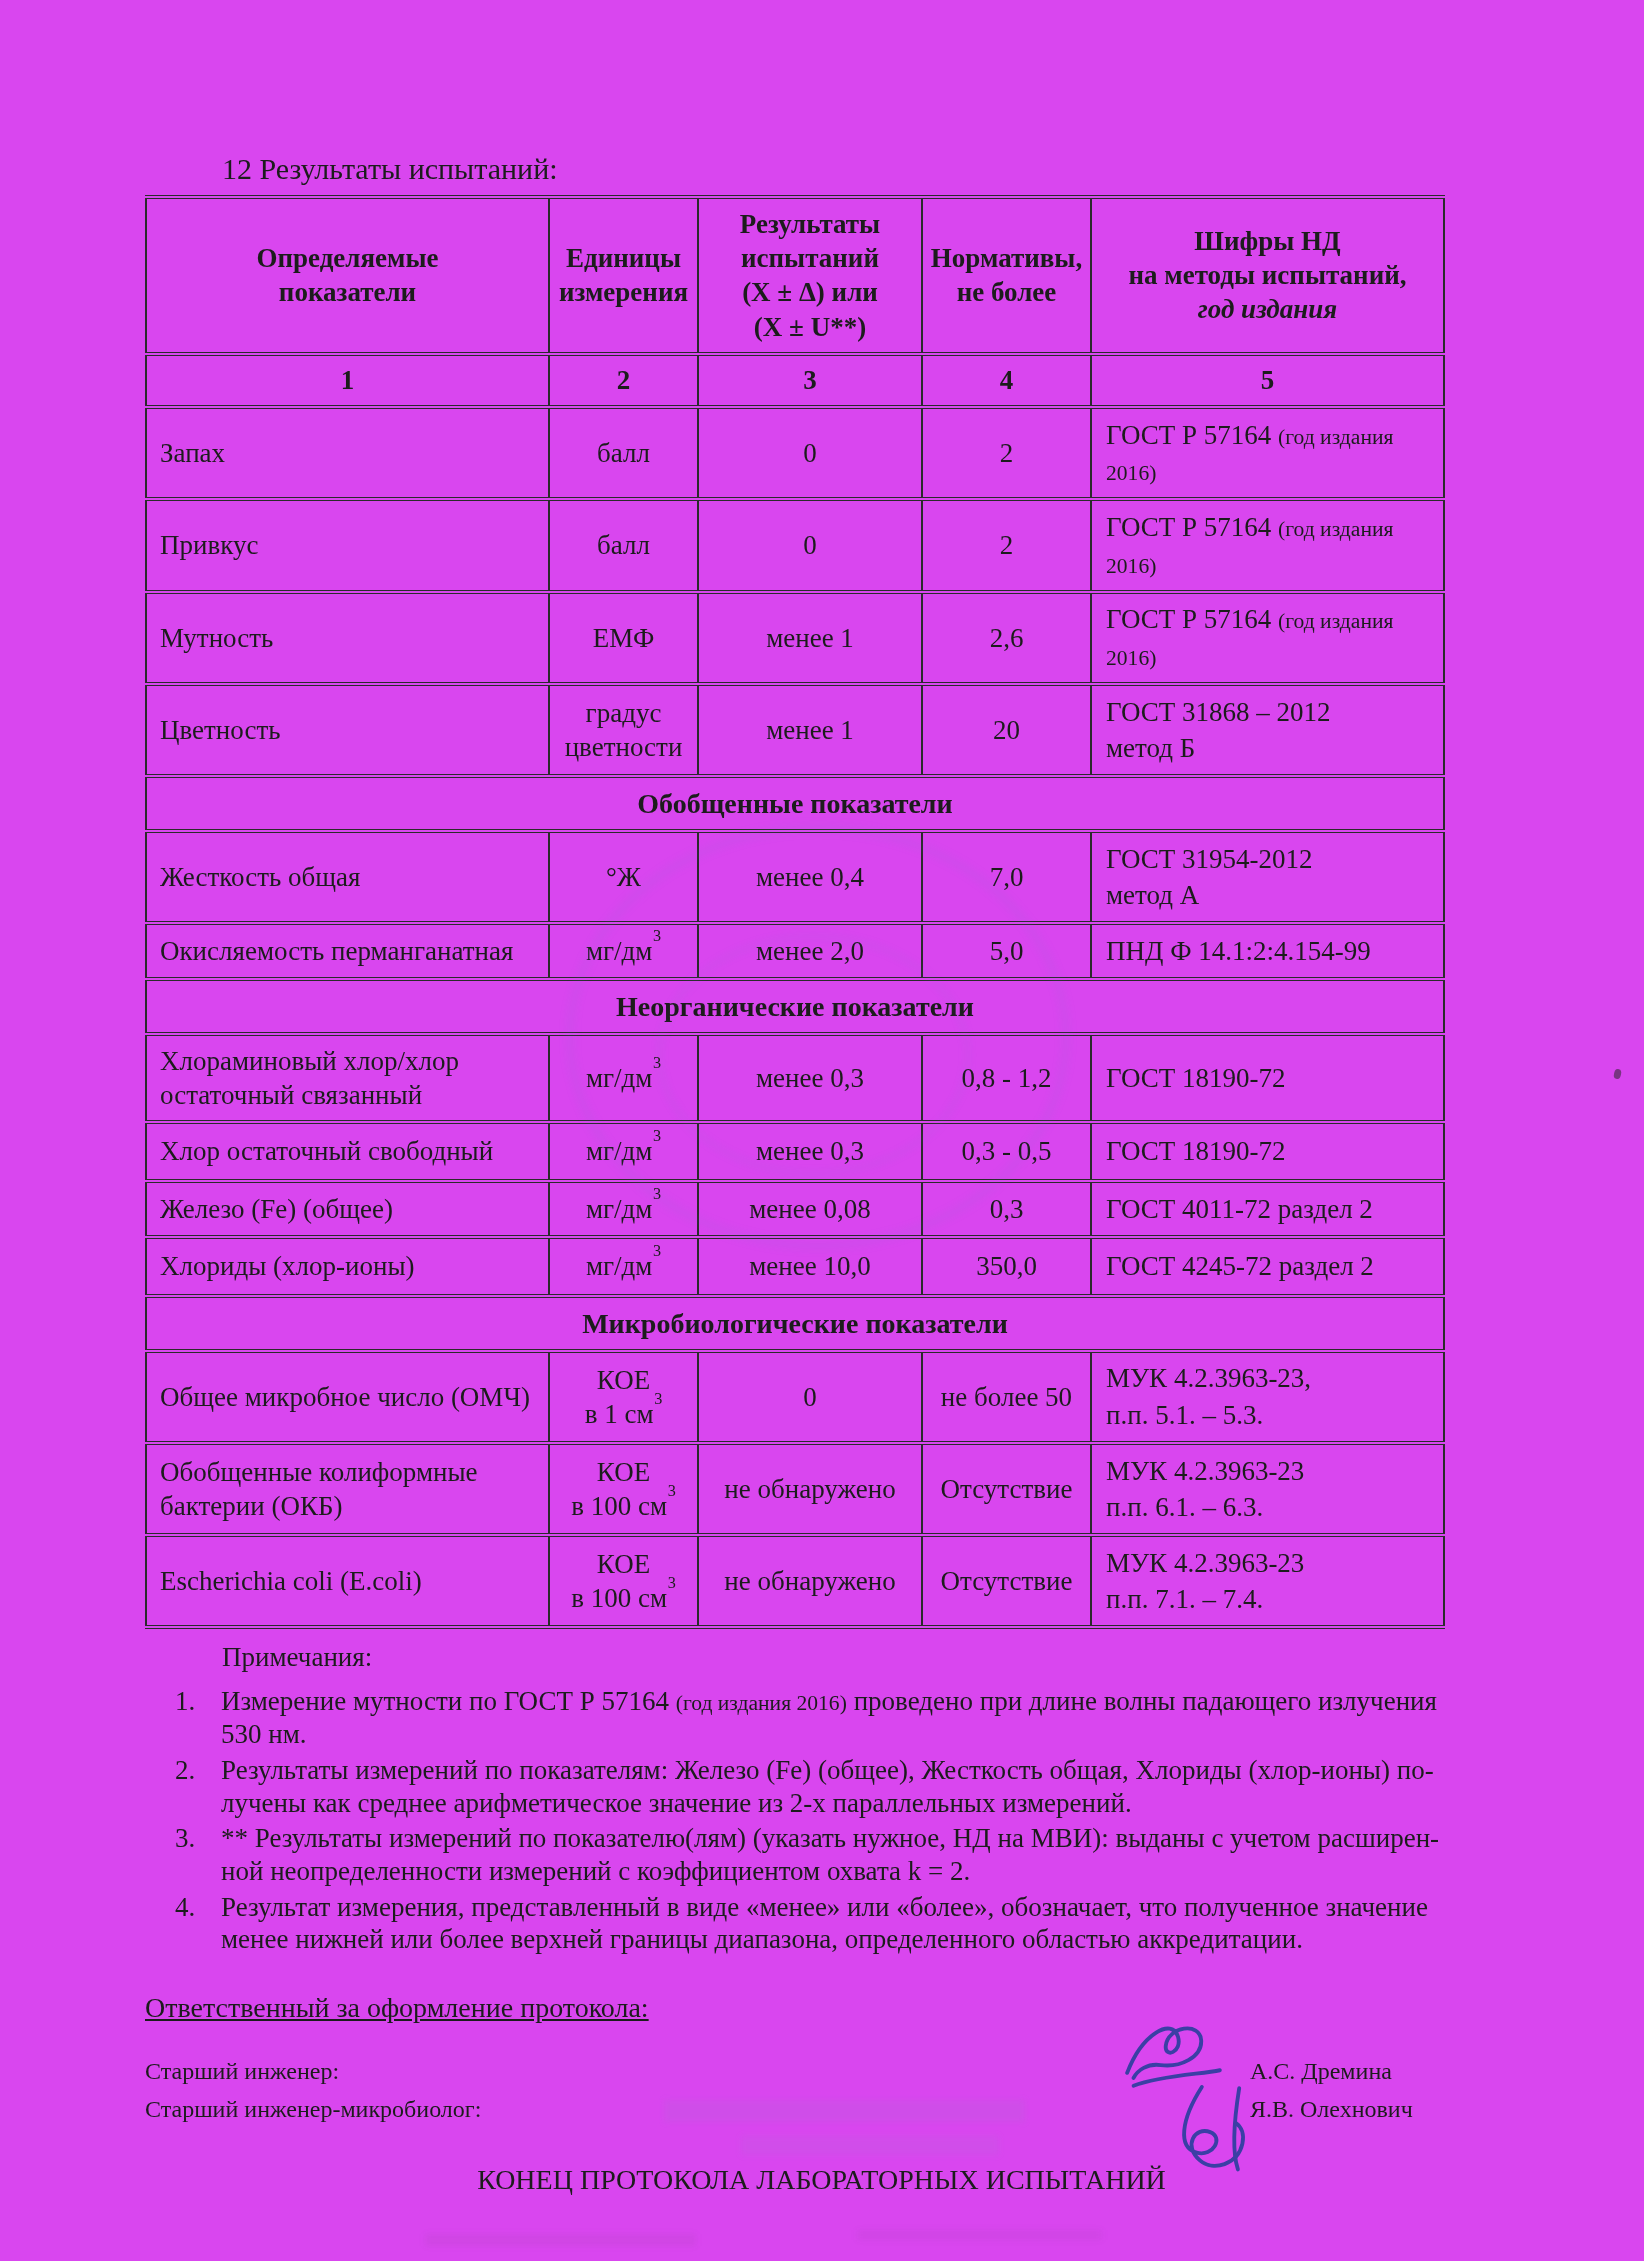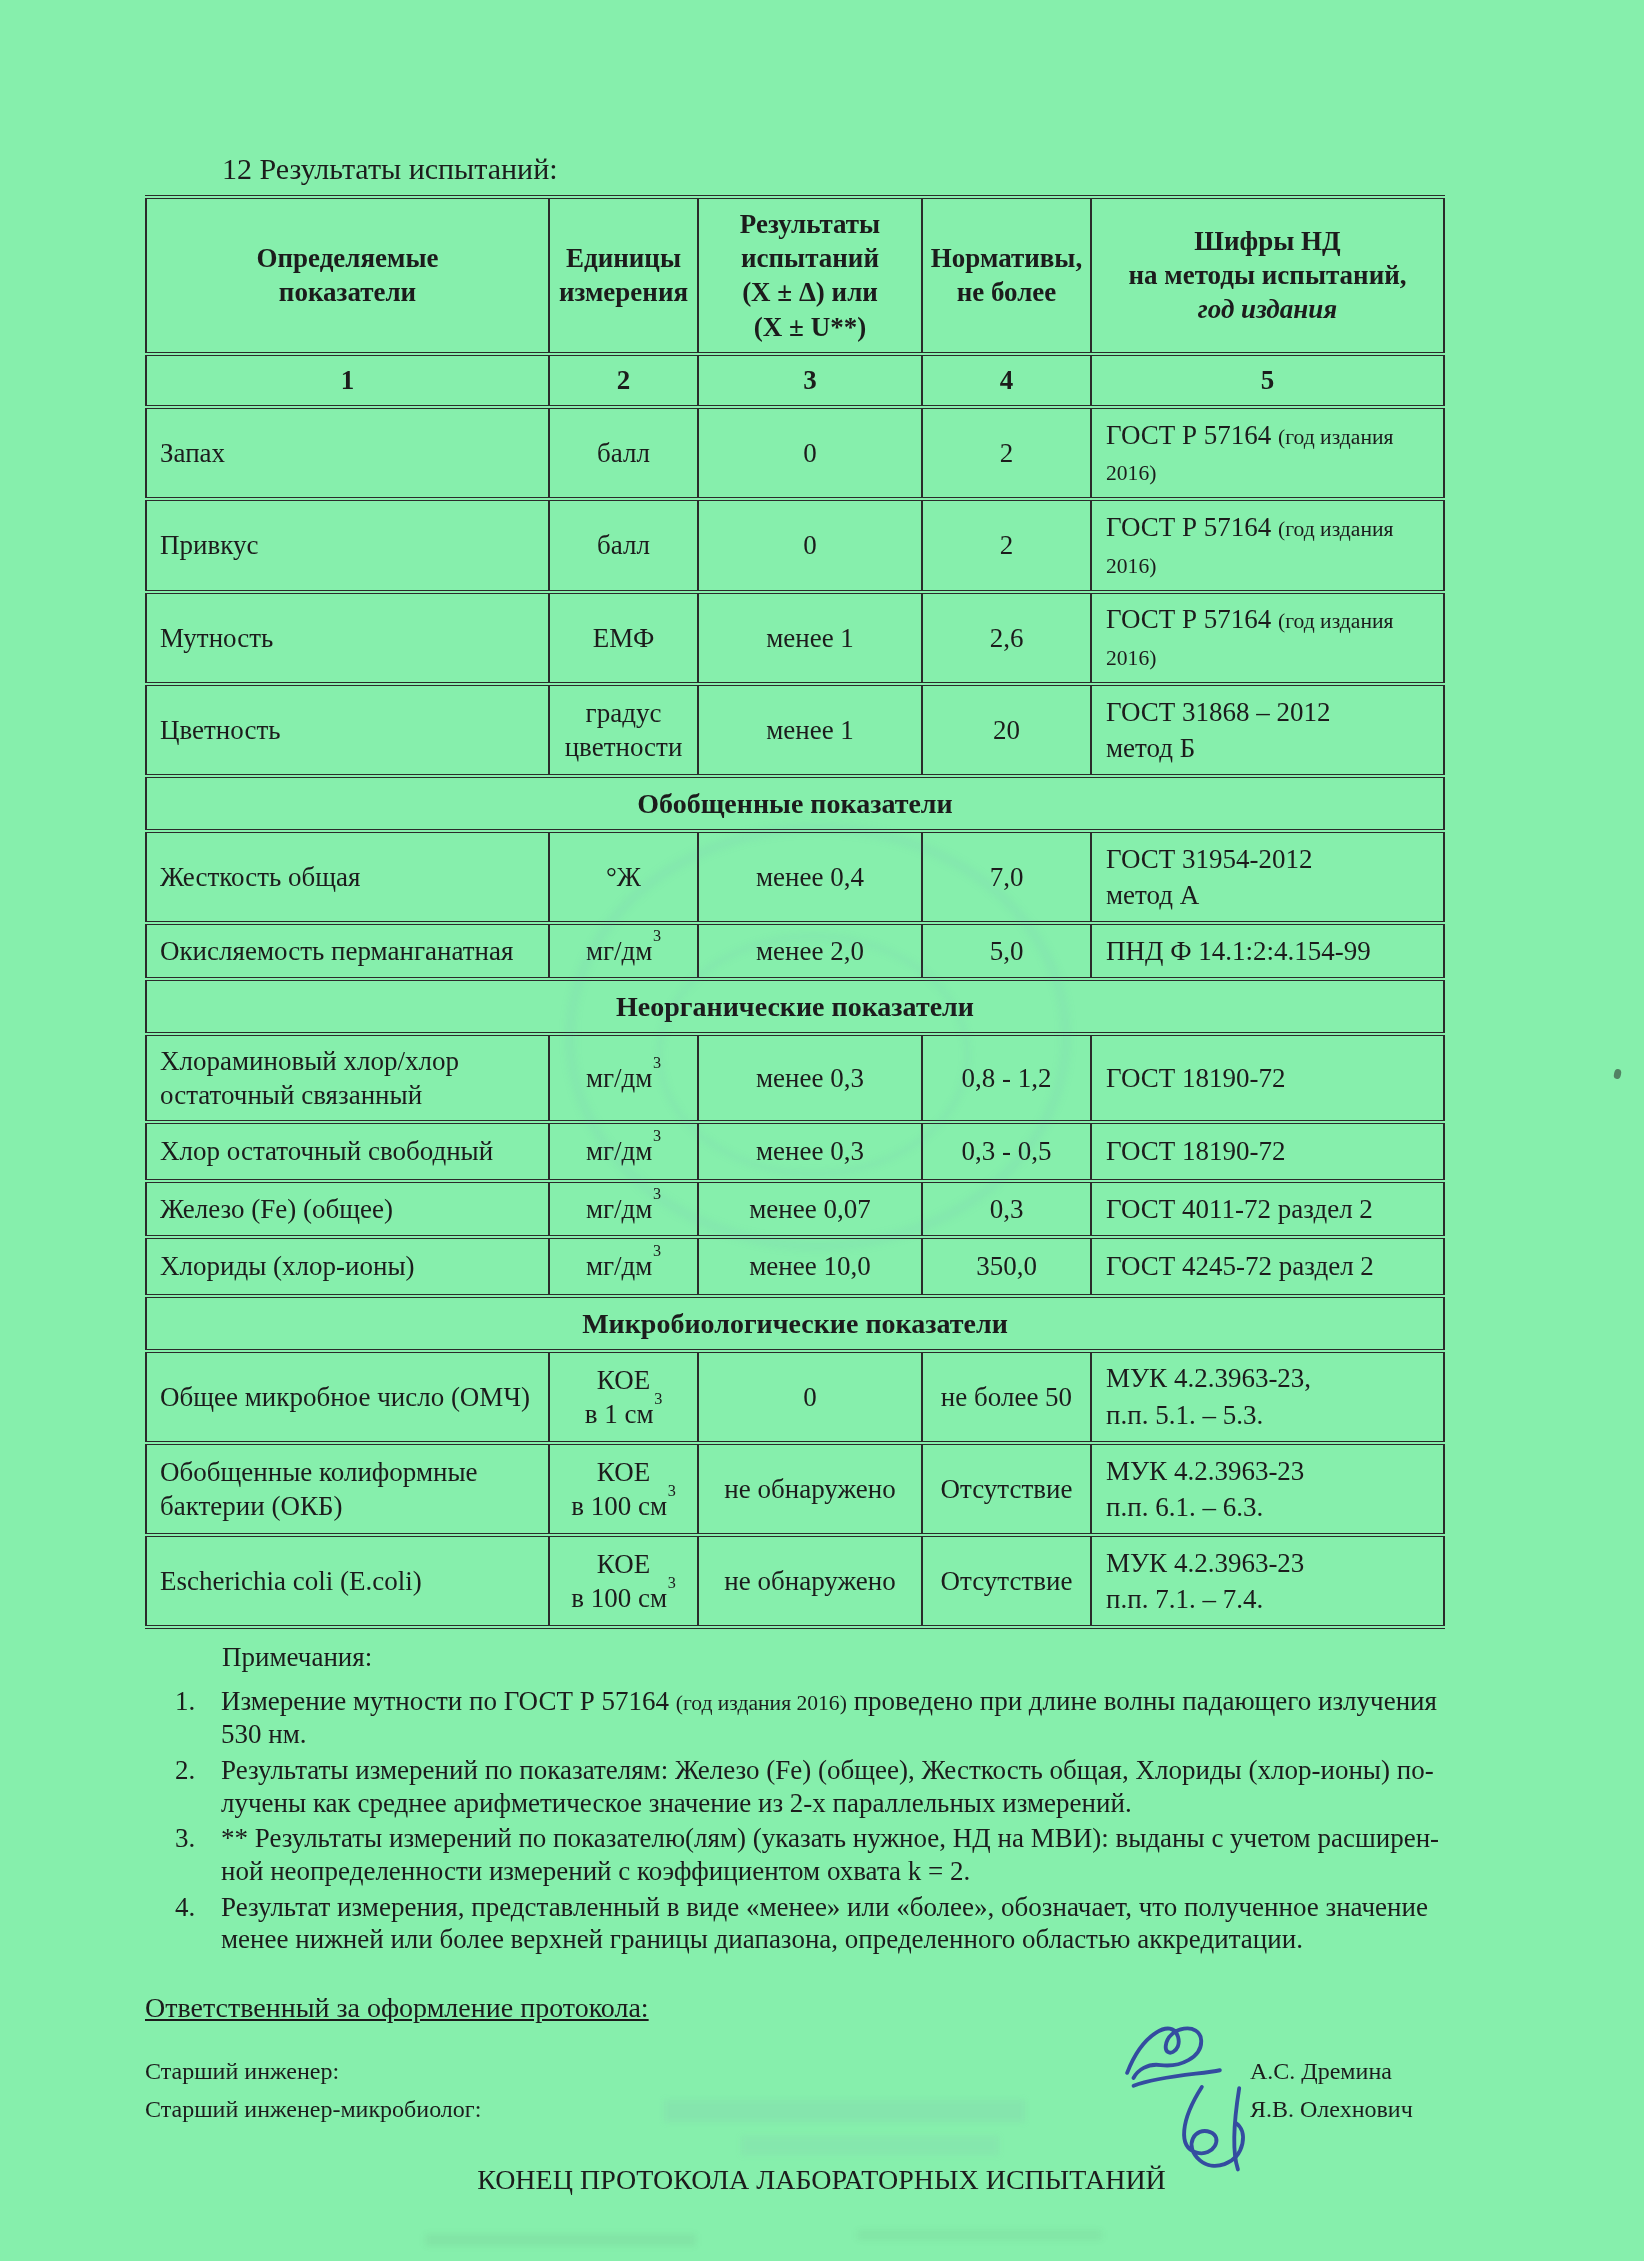--- a/index.html
+++ b/index.html
@@ -1,16 +1,16 @@
 <!DOCTYPE html>
 <html style="font-size:10.3px"><head>
 <meta charset="utf-8">
 <style>
   html,body{margin:0;padding:0;background:#ffffff;}
-  .page{position:relative;width:1644px;height:2261px;background:#86efac;overflow:hidden;
+  .page{position:relative;width:1644px;height:2261px;background:#d946ef;overflow:hidden;
         color:#1c1c1c;font-family:"Liberation Serif","DejaVu Serif",serif;}
   .doc-title{padding-top:152px;margin-left:222px;font-size:30px;}
   
   table.results{border-collapse:collapse;table-layout:fixed;width:1298px;margin:9px 0 0 145px;font-size:27px;}
   .results th,.results td{border-left:2.6px solid #2b2b2b;border-right:2.6px solid #2b2b2b;
         border-top:4.5px double #2b2b2b;border-bottom:4.5px double #2b2b2b;
         padding:7.7px 7.7px;line-height:1.27;vertical-align:middle;}
   .results th{font-weight:bold;text-align:center;}
   .results td{text-align:center;}
   .results td.c1{text-align:left;padding-left:13px;}
@@ -147,21 +147,21 @@
         <tr style="height: 59px; padding-left: 36px;">
           <td class="c1"><span>Хлор остаточный свободный</span></td>
           <td class="c2"><span>мг/дм</span><sup>3</sup></td>
           <td class="c3"><span>менее 0,3</span></td>
           <td class="c4"><span>0,3 - 0,5</span></td>
           <td class="c5"><span>ГОСТ 18190-72</span></td>
         </tr>
         <tr style="height: 46px;">
           <td class="c1"><span>Железо (Fe) (общее)</span></td>
           <td class="c2"><span>мг/дм</span><sup>3</sup></td>
-          <td class="c3"><span>менее 0,07</span></td>
+          <td class="c3"><span>менее 0,08</span></td>
           <td class="c4"><span>0,3</span></td>
           <td class="c5"><span>ГОСТ 4011-72 раздел 2</span></td>
         </tr>
         <tr style="height: 59px;">
           <td class="c1"><span>Хлориды (хлор-ионы)</span></td>
           <td class="c2"><span>мг/дм</span><sup>3</sup></td>
           <td class="c3"><span>менее 10,0</span></td>
           <td class="c4"><span>350,0</span></td>
           <td class="c5"><span>ГОСТ 4245-72 раздел 2</span></td>
         </tr>

